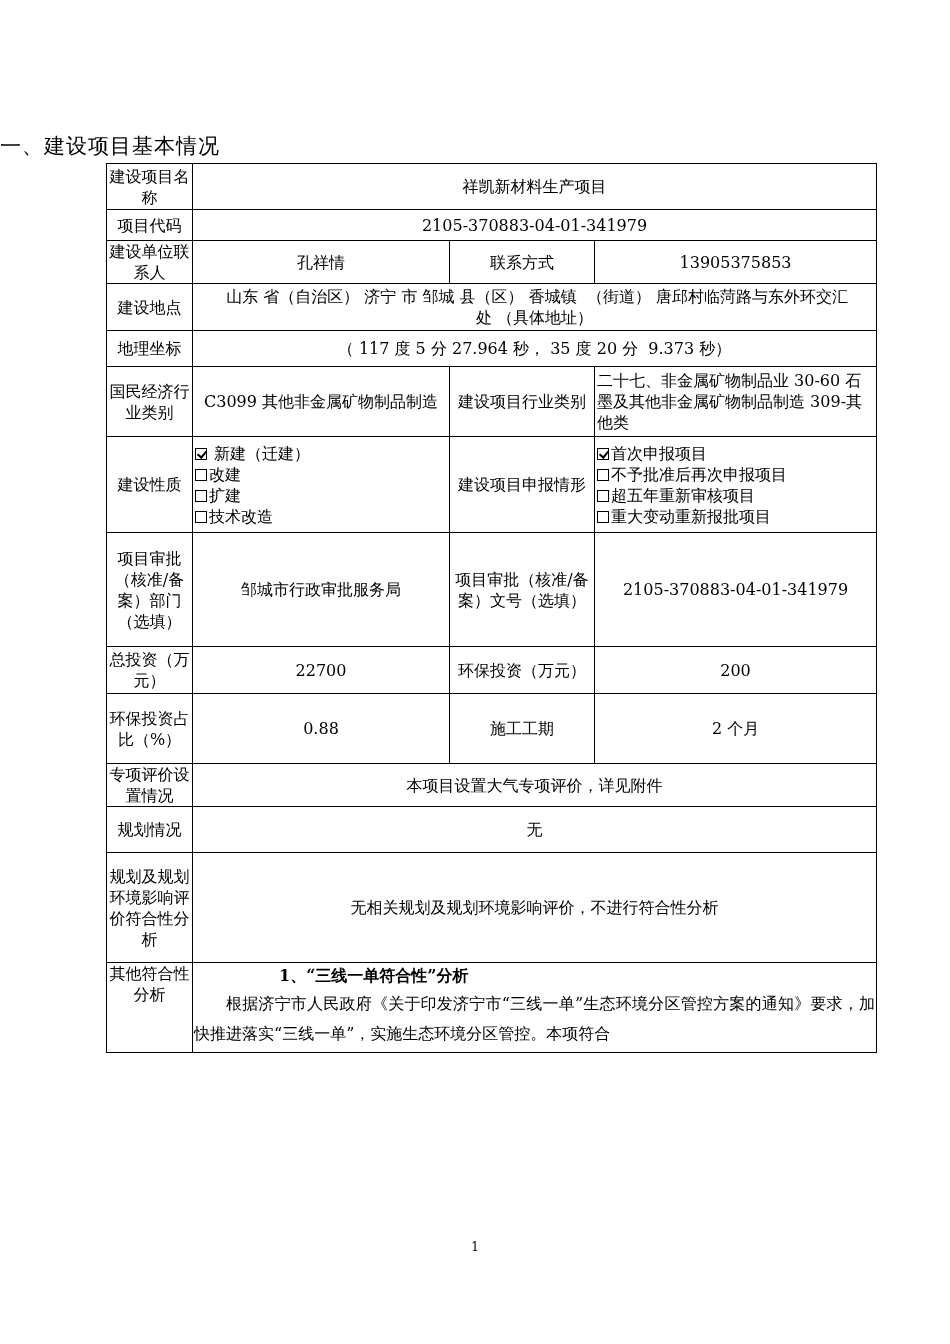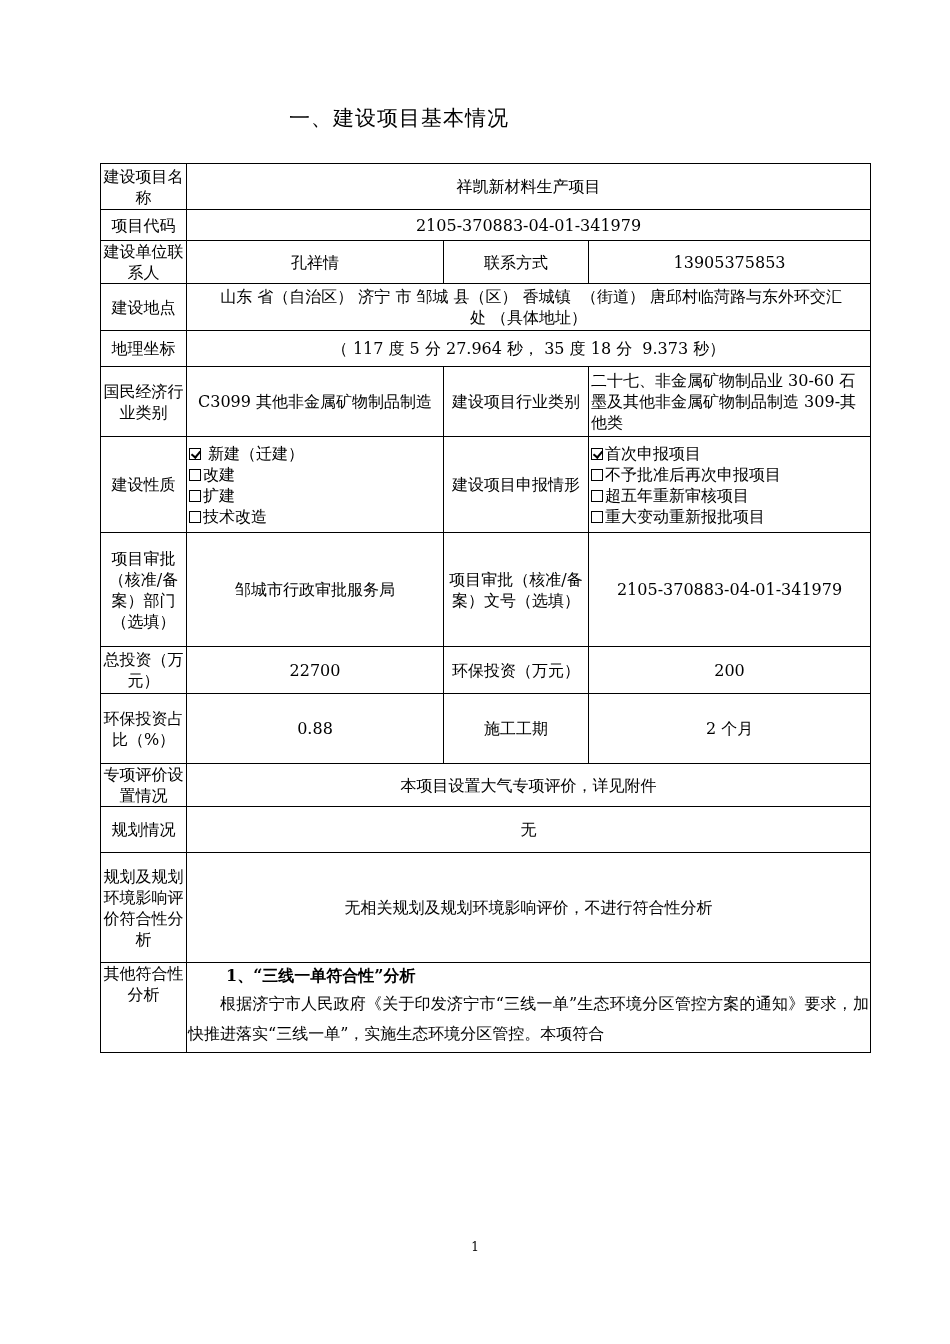--- a/index.html
+++ b/index.html
@@ -1,18 +1,18 @@
 <!DOCTYPE html>
 <html><head>
 <meta charset="utf-8">
 <style>
   html, body { margin: 0; padding: 0; background: #ffffff; }
   body { width: 950px; height: 1344px; position: relative; font-family: "DejaVu Serif", "Liberation Serif", serif; color: #000; }
-  .title { position: absolute; top: 104px; left: 0; width: 798px; text-align: center; font-size: 21px; letter-spacing: 1px; }
-  table.main { position: absolute; top: 163px; left: 100px; width: 770px; border-collapse: collapse; table-layout: fixed; font-size: 16px; line-height: 21px; padding-left: 36px; }
+  .title { position: absolute; top: 132px; left: 0; width: 798px; text-align: left; font-size: 21px; letter-spacing: 1px; }
+  table.main { position: absolute; top: 163px; left: 106px; width: 770px; border-collapse: collapse; table-layout: fixed; font-size: 16px; line-height: 21px; padding-left: 36px; }
   table.main td { border: 1.5px solid #000; padding: 0 2px; text-align: center; vertical-align: middle; overflow: hidden; }
   col.c1 { width: 86px; } col.c2 { width: 257px; } col.c3 { width: 145px; } col.c4 { width: 282px; }
   .left { text-align: left !important; }
   .u { }
   .chk { display: block; text-align: left; white-space: nowrap; }
   .cb { display: inline-block; width: 12px; height: 12px; border: 1px solid #000; position: relative; vertical-align: -1px; margin-right: 2px; box-sizing: border-box; }
   .cb.on::after { content: ""; position: absolute; left: 3px; top: 0px; width: 4px; height: 7px; border-right: 2px solid #000; border-bottom: 2px solid #000; transform: rotate(40deg); }
   .blank { display: inline-block; width: 160px; border-bottom: 1px solid #000; height: 14px; vertical-align: -2px; }
   .bold { font-weight: bold; }
   .para { text-align: justify; text-indent: 2em; line-height: 30px; }
@@ -52,21 +52,21 @@
 
   <tr style="height:47px">
     <td>建设地点</td>
     <td colspan="3">
       <span class="u">&nbsp;<span>山东</span>&nbsp;</span><span>省（自治区）</span><span class="u">&nbsp;<span>济宁</span>&nbsp;</span><span>市</span><span class="u">&nbsp;<span>邹城</span>&nbsp;</span><span>县（区）</span><span class="u">&nbsp;<span>香城镇</span>&nbsp;&nbsp;</span><span>（街道）</span><span class="u">&nbsp;<span>唐邱村临菏路</span><span>与东外环交汇处</span>&nbsp;</span><span>（具体地址）</span>
     </td>
   </tr>
 
   <tr style="height:36px">
     <td>地理坐标</td>
-    <td colspan="3">（<span class="u">&nbsp;<span>117</span>&nbsp;</span>度<span class="u">&nbsp;<span>5</span>&nbsp;</span>分<span class="u">&nbsp;<span>27.964</span>&nbsp;</span>秒，<span class="u">&nbsp;<span>35</span>&nbsp;</span>度<span class="u">&nbsp;<span>18</span>&nbsp;</span>分<span class="u">&nbsp;&nbsp;<span>9.373</span>&nbsp;</span>秒）</td>
+    <td colspan="3">（<span class="u">&nbsp;<span>117</span>&nbsp;</span>度<span class="u">&nbsp;<span>5</span>&nbsp;</span>分<span class="u">&nbsp;<span>27.964</span>&nbsp;</span>秒，<span class="u">&nbsp;<span>35</span>&nbsp;</span>度<span class="u">&nbsp;<span>20</span>&nbsp;</span>分<span class="u">&nbsp;&nbsp;<span>9.373</span>&nbsp;</span>秒）</td>
   </tr>
 
   <tr style="height:70px">
     <td>国民经济行业类别</td>
     <td>C3099 其他非金属矿物制品制造</td>
     <td>建设项目行业类别</td>
     <td class="left">二十七、非金属矿物制品业 30-60 石墨及其他非金属矿物制品制造 309-其他类</td>
   </tr>
 
   <tr style="height:96px">
@@ -120,20 +120,20 @@
 
 
   <tr style="height:110px">
     <td>规划及规划环境影响评价符合性分析</td>
     <td colspan="3">无相关规划及规划环境影响评价，不进行符合性分析</td>
   </tr>
 
   <tr style="height:90px">
     <td style="vertical-align:top">其他符合性分析</td>
     <td colspan="3" class="left" style="vertical-align:top; padding:0 1px;">
-      <div class="bold" style="padding-left:38px; line-height:26px;">1、“三线一单符合性”分析</div>
+      <div class="bold" style="padding-left:38px; line-height:26px;margin-left:47px;">1、“三线一单符合性”分析</div>
       <div class="para">根据济宁市人民政府《关于印发济宁市“三线一单”生态环境分区管控方案的通知》要求，加快推进落实“三线一单”，实施生态环境分区管控。本项符合</div>
     </td>
   </tr>
 </tbody>
   </table>
 
 <div class="pnum">1</div>
 
 </body></html>

